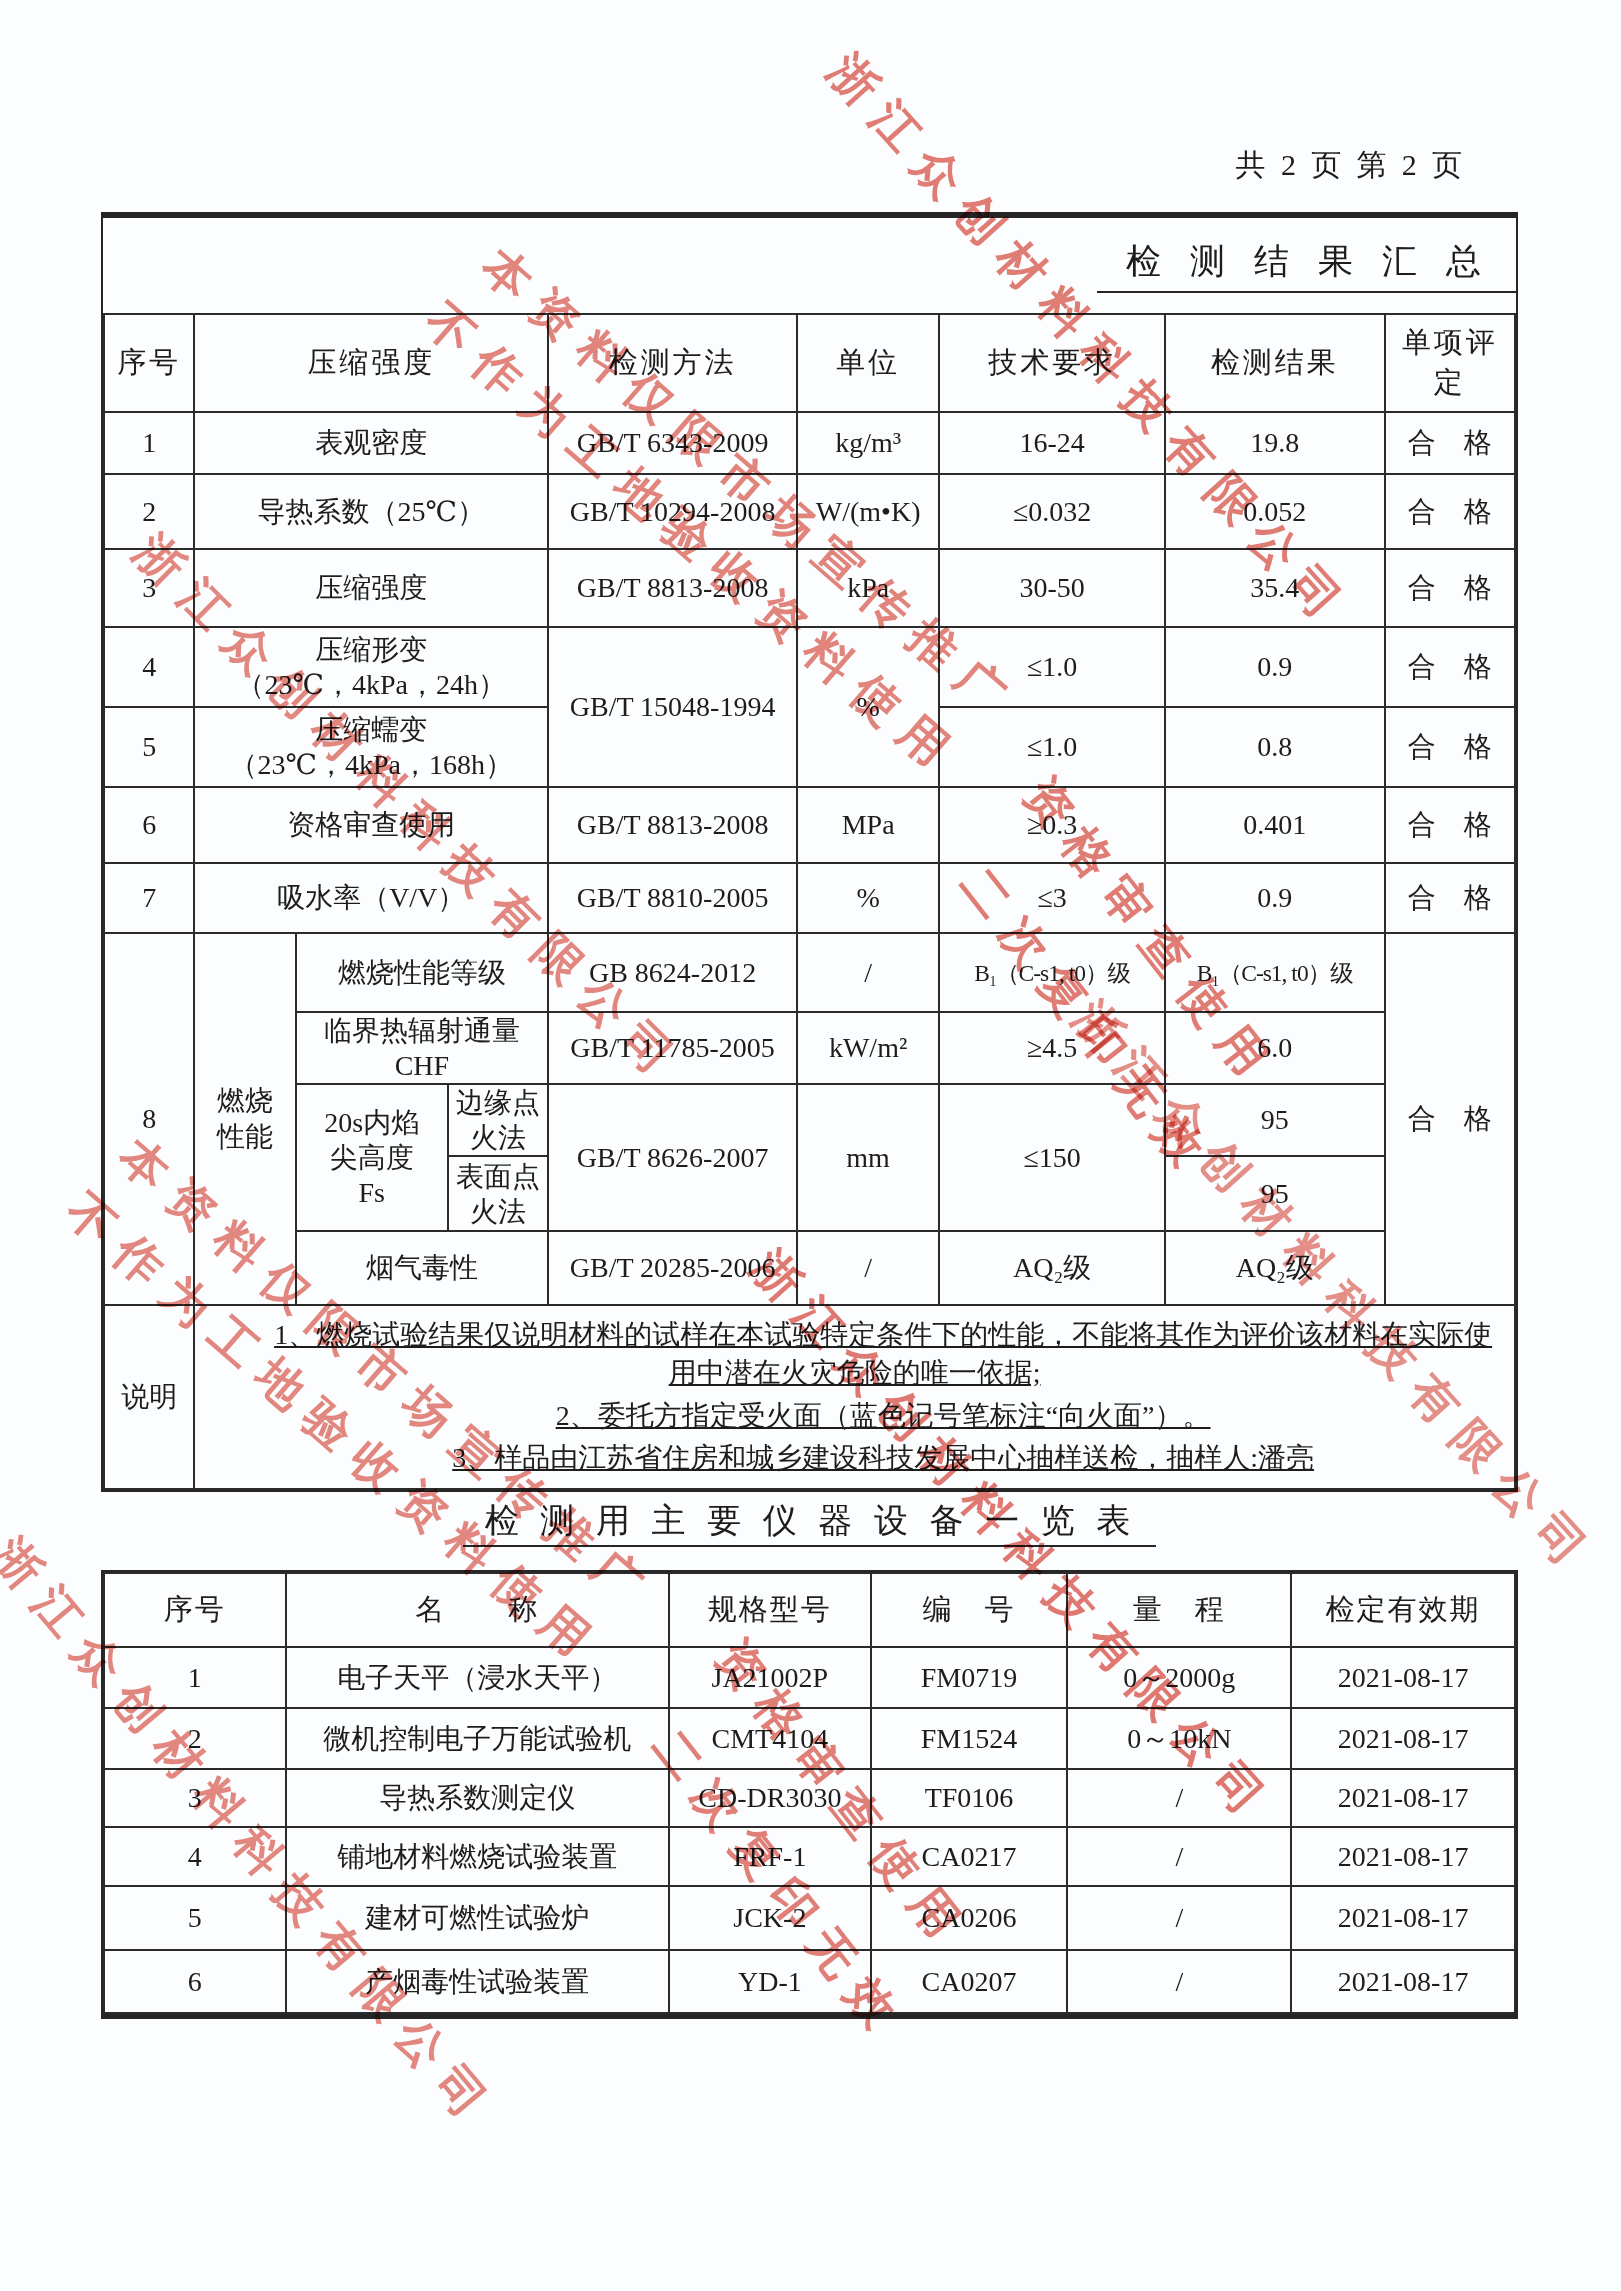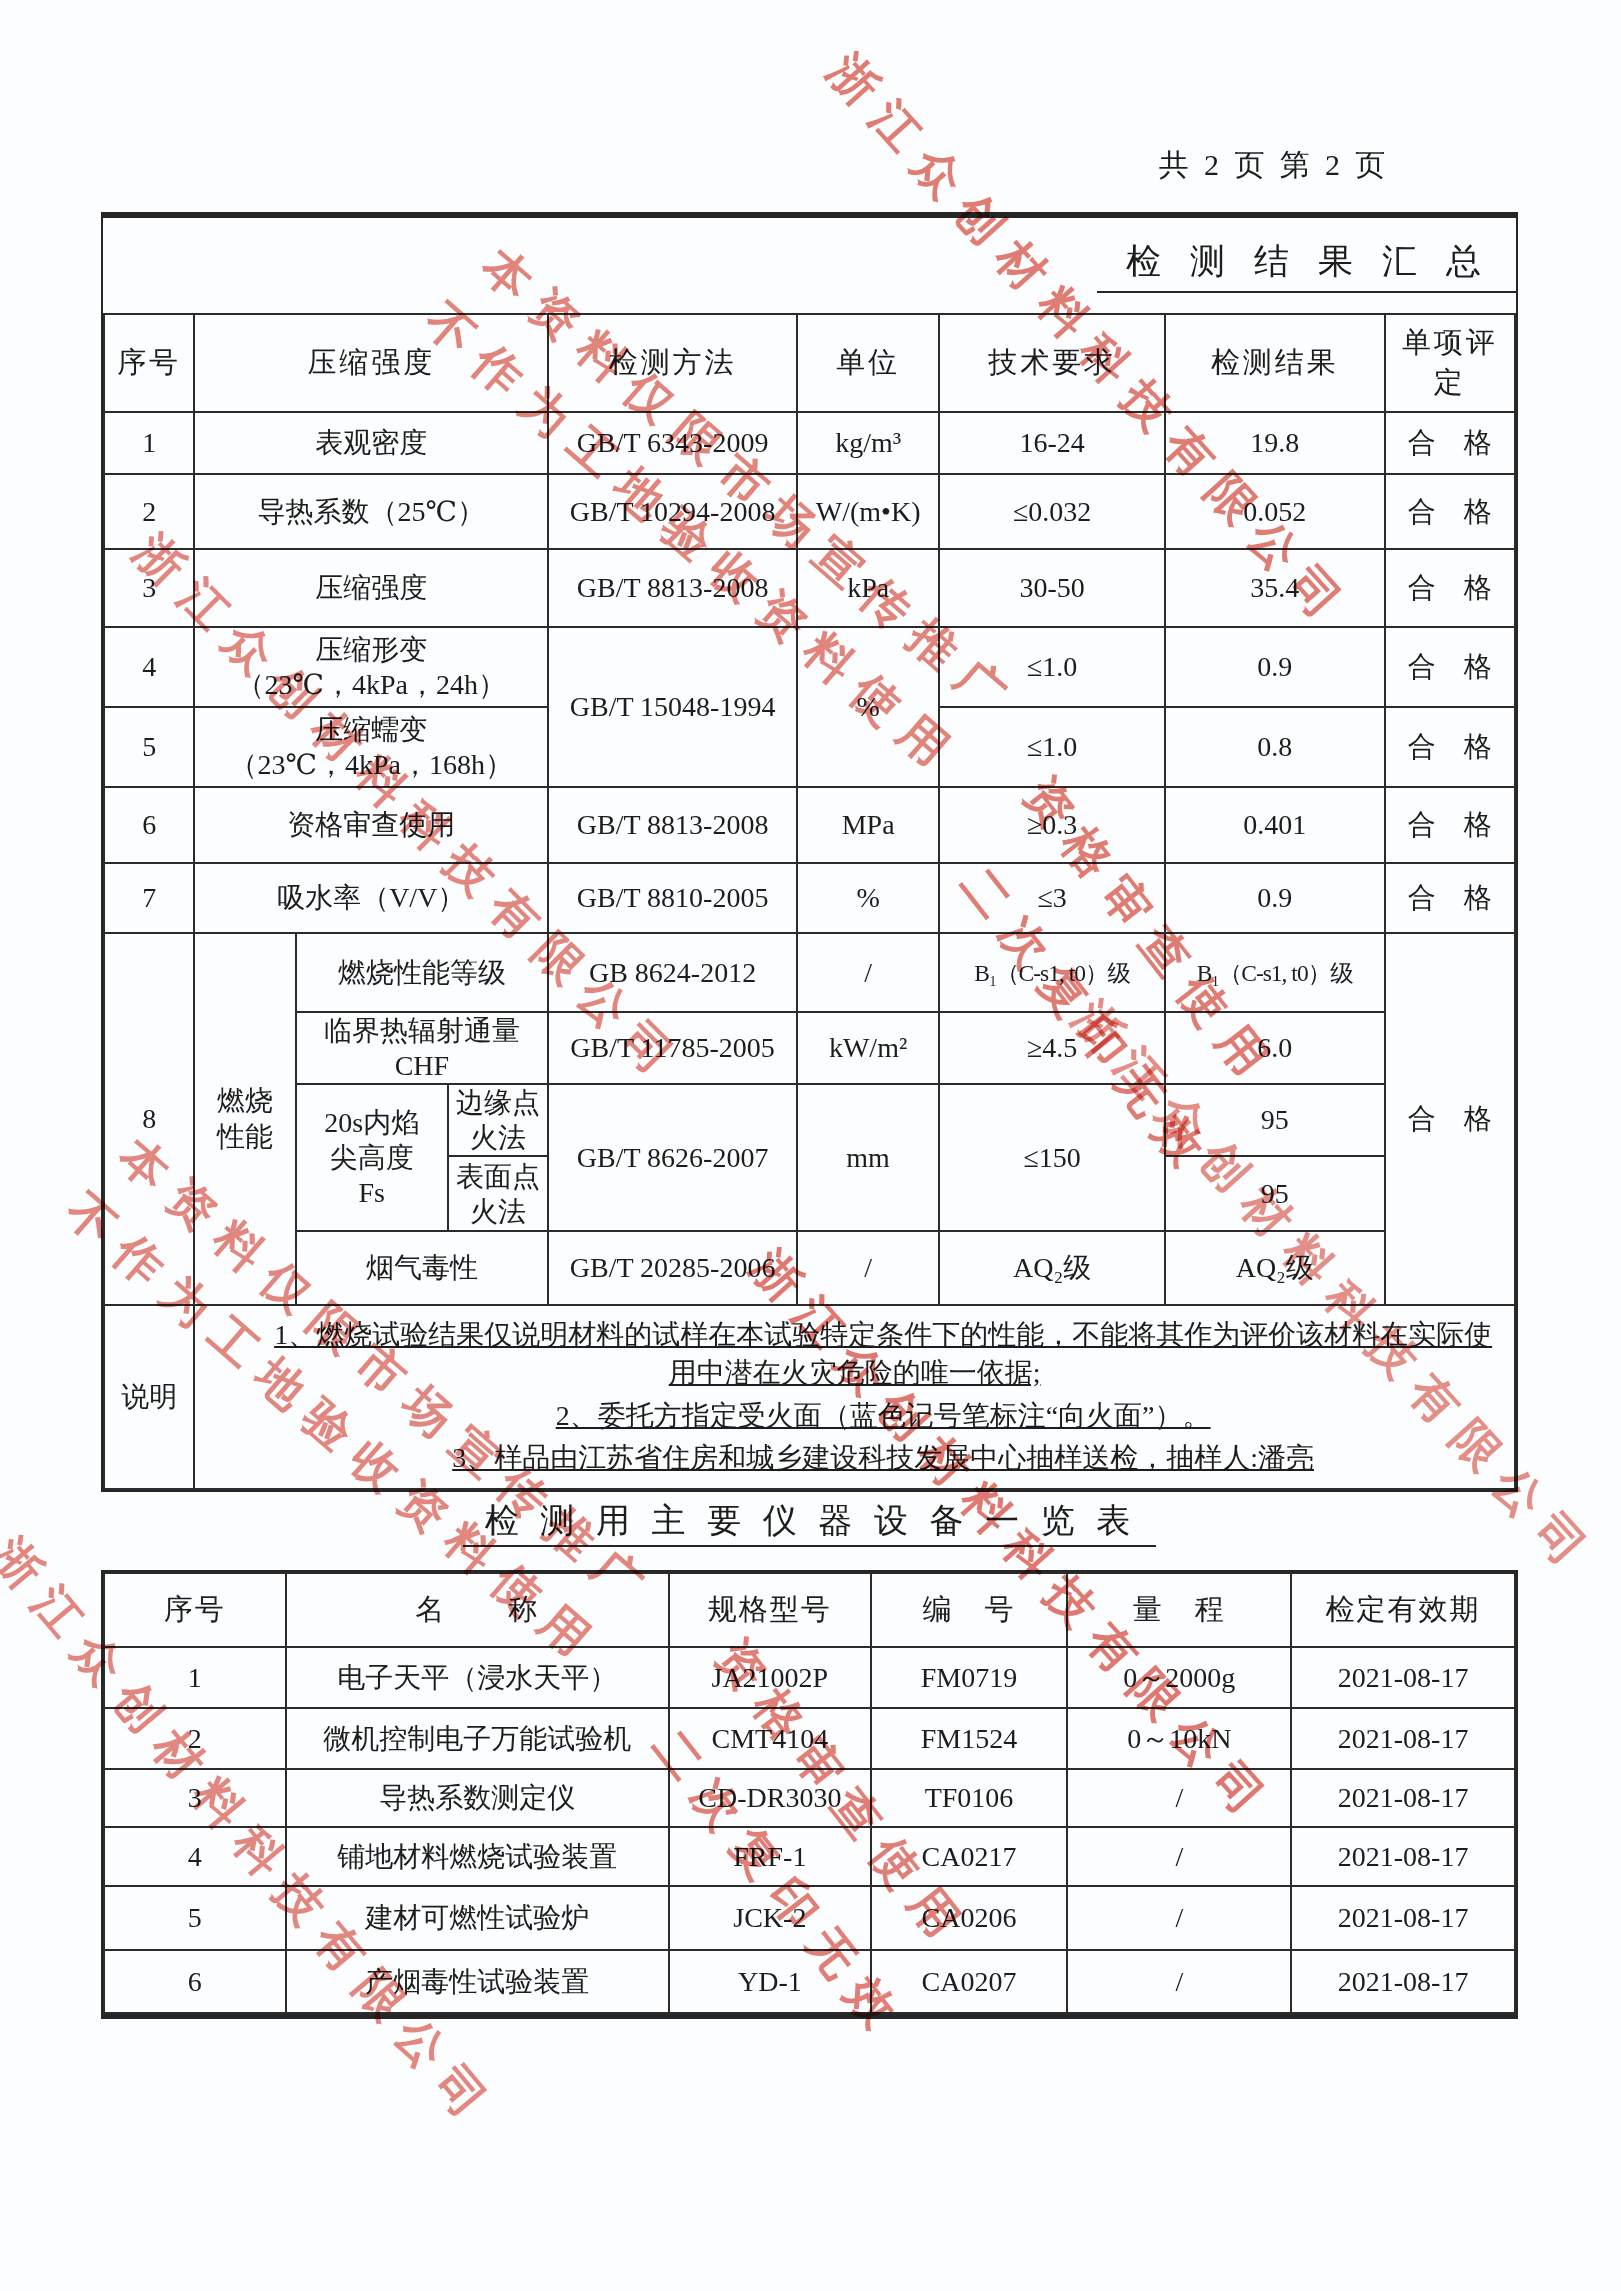--- a/index.html
+++ b/index.html
@@ -3,21 +3,21 @@
 <meta charset="utf-8">
 <style>
   html,body{margin:0;padding:0;background:#e8e8e8;}
   #page{
     position:relative;width:1621px;height:2292px;background:#fbfdfe;
     font-family:"Liberation Serif","DejaVu Serif",serif;color:#1d1d1d;
     overflow:hidden;margin:0 auto;
   }
   .hdr{position:absolute;top:145px;font-size:30px;letter-spacing:2px;}
   #report-no{left:210px;}
-  #page-info{left:1127px;width:294px;text-align:center;letter-spacing:3.9px;}
+  #page-info{left:1172px;width:294px;text-align:right;letter-spacing:3.9px;}
 
   
   #sum-wrap{
     position:absolute;left:101px;top:212px;width:1413px;
     border:2.9px solid #262626;border-top-width:6.9px;background:transparent;
   }
   .title-band{height:95px;display:flex;align-items:center;justify-content:flex-end;}
   .doc-title{
     font-size:35px;letter-spacing:29px;padding:0 5.9px 5.9px 29px;
     border-bottom:2.9px solid #262626;white-space:nowrap;

